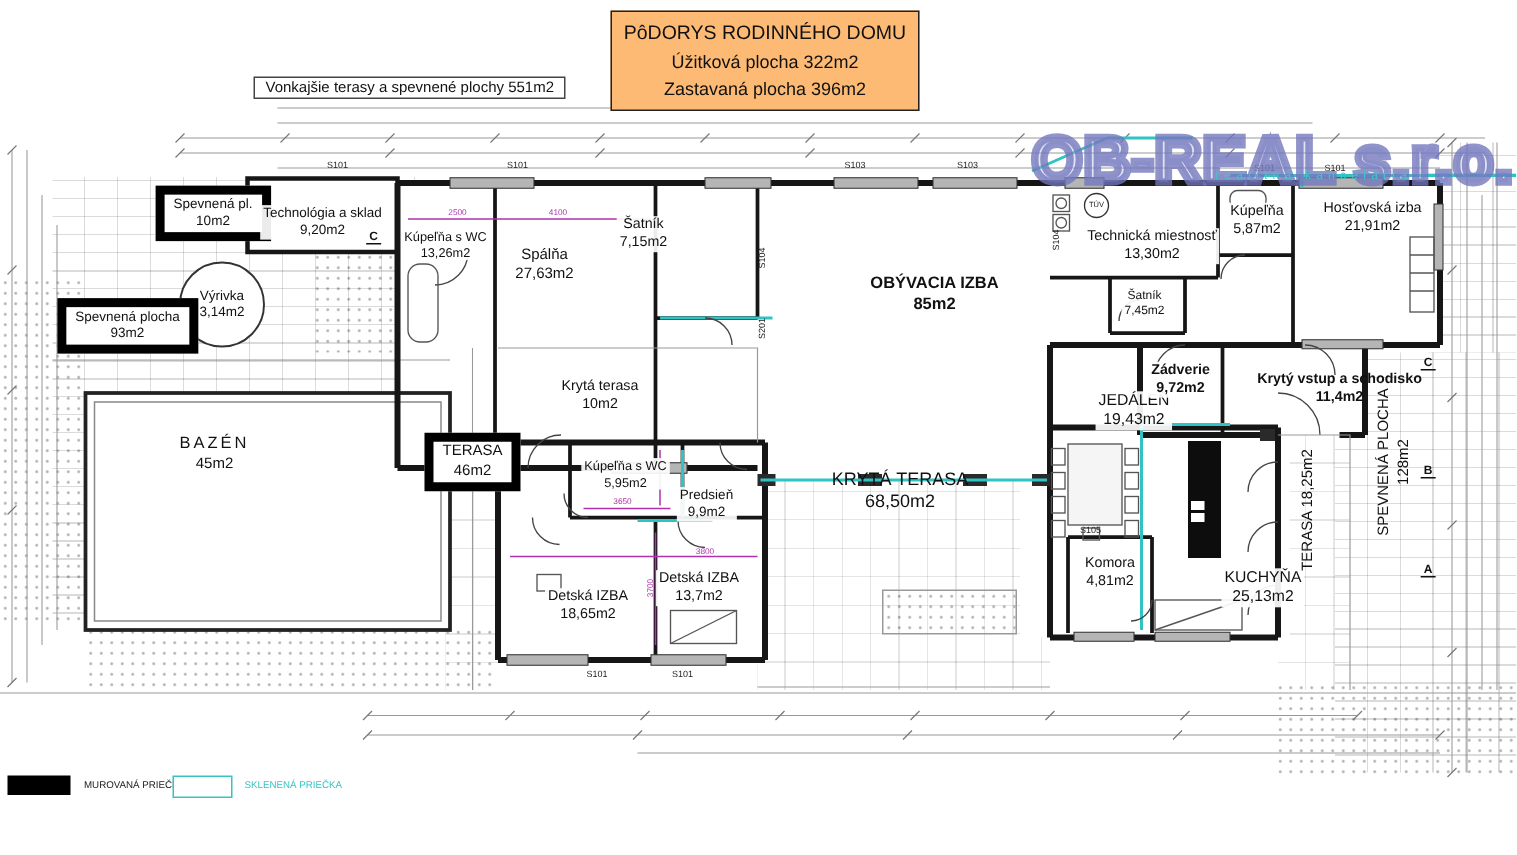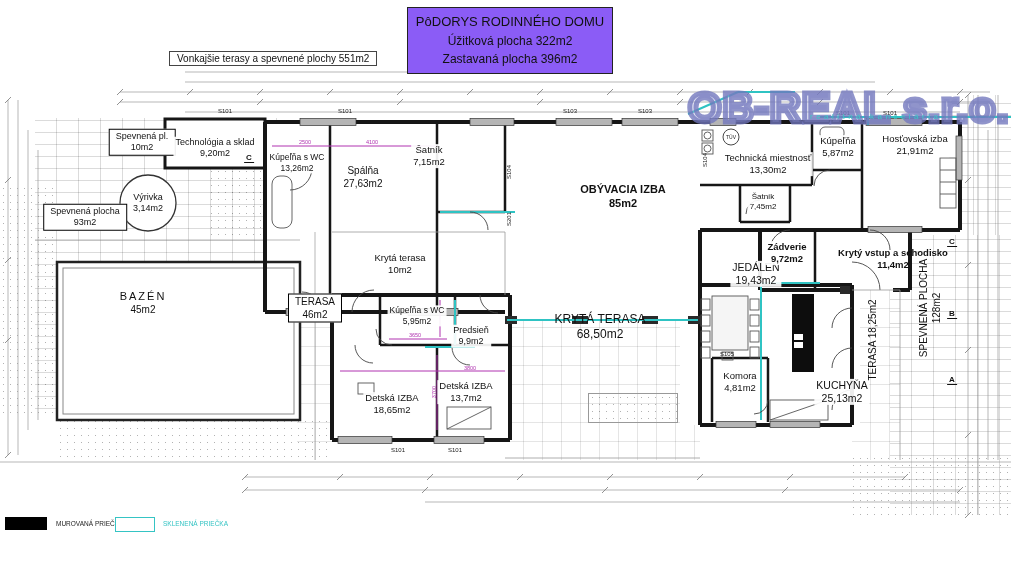--- a/index.html
+++ b/index.html
@@ -14,35 +14,35 @@
   .hatch-tile{background-image:
       repeating-linear-gradient(0deg,transparent 0 18px,rgba(0,0,0,.10) 18px 19px),
       repeating-linear-gradient(90deg,transparent 0 18px,rgba(0,0,0,.10) 18px 19px);}
   .hatch-dots{background-image:radial-gradient(rgba(0,0,0,.30) .8px,transparent 1px);
       background-size:7px 7px;}
   
   .rlabel{position:absolute;display:flex;flex-direction:column;align-items:center;
       transform:translate(-50%,-50%);text-align:center;line-height:1.25;z-index:6;
       white-space:nowrap;background:rgba(255,255,255,.92);padding:0 2px;}
   .rlabel.nobg{background:transparent;}
-  .boxed{border:1px solid #000000;background:#fff;padding:1px 6px;align-items:center;}
+  .boxed{border:6px solid #000000;background:#fff;padding:1px 6px;align-items:center;}
   .vert{transform:translate(-50%,-50%) rotate(-90deg);}
   .b{font-weight:bold;}
   .f8{font-size:8px;} .f85{font-size:8.5px;} .f9{font-size:9px;} .f95{font-size:9.5px;}
   .f10{font-size:10px;} .f105{font-size:10.5px;margin-left:39px;} .f11{font-size:11px;} .f12{font-size:12px;}
   .ls{letter-spacing:2px;}
   .tiny{position:absolute;font-size:6px;color:#222;z-index:6;transform:translate(-50%,-50%);white-space:nowrap;}
   .tinyv{position:absolute;font-size:6px;color:#222;z-index:6;transform:translate(-50%,-50%) rotate(-90deg);white-space:nowrap;}
   .dimnum{position:absolute;font-size:5.5px;color:#b032b0;z-index:6;transform:translate(-50%,-50%);white-space:nowrap;}
   .dimnumv{position:absolute;font-size:5.5px;color:#b032b0;z-index:6;transform:translate(-50%,-50%) rotate(-90deg);white-space:nowrap;}
   .marker{position:absolute;font-size:8px;font-weight:bold;color:#111;z-index:6;
       border-bottom:1.5px solid #111;padding:0 2px;transform:translate(-50%,-50%);}
   
   #title-box{position:absolute;left:407px;top:7px;width:200px;border:1.5px solid #222;
-      background:#8b5cf6;text-align:center;padding:4px 2px 5px 2px;z-index:8;line-height:1.5;}
+      background:#fdba74;text-align:center;padding:4px 2px 5px 2px;z-index:8;line-height:1.5;}
   #note-box{position:absolute;left:169px;top:51px;border:1px solid #444;background:#fff;
       padding:1px 7px;font-size:10px;z-index:8;white-space:nowrap;}
   
   #logo{position:absolute;left:688px;top:86px;z-index:9;font-weight:bold;font-size:43px;
       line-height:1;white-space:nowrap;color:rgba(170,175,220,.35);
       -webkit-text-stroke:5px rgba(113,118,189,.78);letter-spacing:1px;}
   #logo-tagline{position:absolute;left:810px;top:112px;z-index:9;font-size:8px;
       letter-spacing:3.5px;color:#3fc6c6;white-space:nowrap;}
   
   .legend-swatch-masonry{position:absolute;left:5px;top:517px;width:42px;height:13px;background:#000;z-index:8;}

